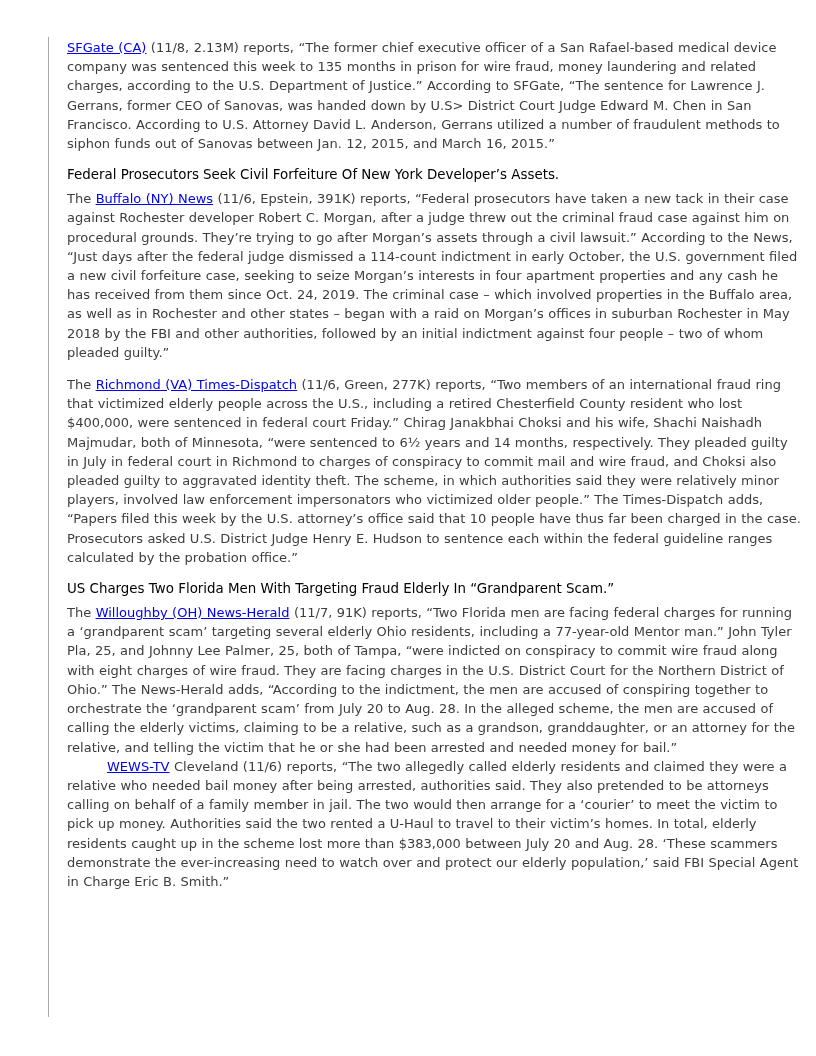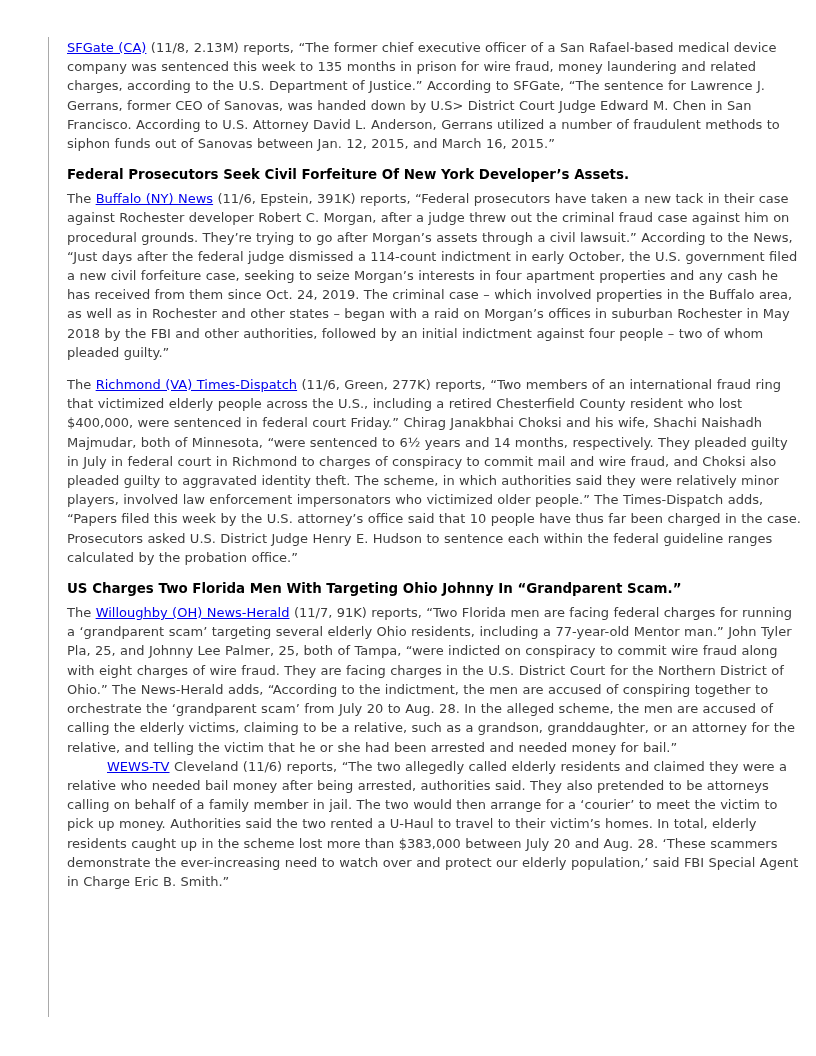--- a/index.html
+++ b/index.html
@@ -27,21 +27,21 @@
   }
   .doc-content {
     padding: 1px 16px 0 18px;
   }
   .article-section {
     margin: 0 0 13px 0;
   }
   .article-heading {
     font-size: 13.4px;
     line-height: 17px;
-    font-weight: bold;
+    font-weight: normal;
     color: #000000;
     margin: 0 0 6px 0;
   }
   .para {
     font-size: 13px;
     line-height: 19.2px;
     color: #3d3d3d;
     margin: 0;
     text-align: left;
     word-spacing: 0.3px;
@@ -68,19 +68,19 @@
     <section class="article-section">
       <h2 class="article-heading">Federal Prosecutors Seek Civil Forfeiture Of New York Developer’s Assets.</h2>
       <p class="para"><span>The </span><a class="doc-link" href="#">Buffalo (NY) News</a><span> (11/6, Epstein, 391K) reports, “Federal prosecutors have taken a new tack in their case against Rochester developer Robert C. Morgan, after a judge threw out the criminal fraud case against him on procedural grounds. They’re trying to go after Morgan’s assets through a civil lawsuit.” According to the News, “Just days after the federal judge dismissed a 114-count indictment in early October, the U.S. government filed a new civil forfeiture case, seeking to seize Morgan’s interests in four apartment properties and any cash he has received from them since Oct. 24, 2019. The criminal case – which involved properties in the Buffalo area, as well as in Rochester and other states – began with a raid on Morgan’s offices in suburban Rochester in May 2018 by the FBI and other authorities, followed by an initial indictment against four people – two of whom pleaded guilty.”</span></p>
     </section>
 
     <section class="article-section">
       <p class="para"><span>The </span><a class="doc-link" href="#">Richmond (VA) Times-Dispatch</a><span> (11/6, Green, 277K) reports, “Two members of an international fraud ring that victimized elderly people across the U.S., including a retired Chesterfield County resident who lost $400,000, were sentenced in federal court Friday.” Chirag Janakbhai Choksi and his wife, Shachi Naishadh Majmudar, both of Minnesota, “were sentenced to 6½ years and 14 months, respectively. They pleaded guilty in July in federal court in Richmond to charges of conspiracy to commit mail and wire fraud, and Choksi also pleaded guilty to aggravated identity theft. The scheme, in which authorities said they were relatively minor players, involved law enforcement impersonators who victimized older people.” The Times-Dispatch adds, “Papers filed this week by the U.S. attorney’s office said that 10 people have thus far been charged in the case. Prosecutors asked U.S. District Judge Henry E. Hudson to sentence each within the federal guideline ranges calculated by the probation office.”</span></p>
     </section>
 
     <section class="article-section">
-      <h2 class="article-heading">US Charges Two Florida Men With Targeting Ohio Johnny In “Grandparent Scam.”</h2>
+      <h2 class="article-heading">US Charges Two Florida Men With Targeting Fraud Elderly In “Grandparent Scam.”</h2>
       <p class="para"><span>The </span><a class="doc-link" href="#">Willoughby (OH) News-Herald</a><span> (11/7, 91K) reports, “Two Florida men are facing federal charges for running a ‘grandparent scam’ targeting several elderly Ohio residents, including a 77-year-old Mentor man.” John Tyler Pla, 25, and Johnny Lee Palmer, 25, both of Tampa, “were indicted on conspiracy to commit wire fraud along with eight charges of wire fraud. They are facing charges in the U.S. District Court for the Northern District of Ohio.” The News-Herald adds, “According to the indictment, the men are accused of conspiring together to orchestrate the ‘grandparent scam’ from July 20 to Aug. 28. In the alleged scheme, the men are accused of calling the elderly victims, claiming to be a relative, such as a grandson, granddaughter, or an attorney for the relative, and telling the victim that he or she had been arrested and needed money for bail.”</span></p>
       <p class="para para-indent"><a class="doc-link" href="#">WEWS-TV</a><span> Cleveland (11/6) reports, “The two allegedly called elderly residents and claimed they were a relative who needed bail money after being arrested, authorities said. They also pretended to be attorneys calling on behalf of a family member in jail. The two would then arrange for a ‘courier’ to meet the victim to pick up money. Authorities said the two rented a U-Haul to travel to their victim’s homes. In total, elderly residents caught up in the scheme lost more than $383,000 between July 20 and Aug. 28. ‘These scammers demonstrate the ever-increasing need to watch over and protect our elderly population,’ said FBI Special Agent in Charge Eric B. Smith.”</span></p>
     </section>
 
   </div>
 </div>
 
 </body></html>

